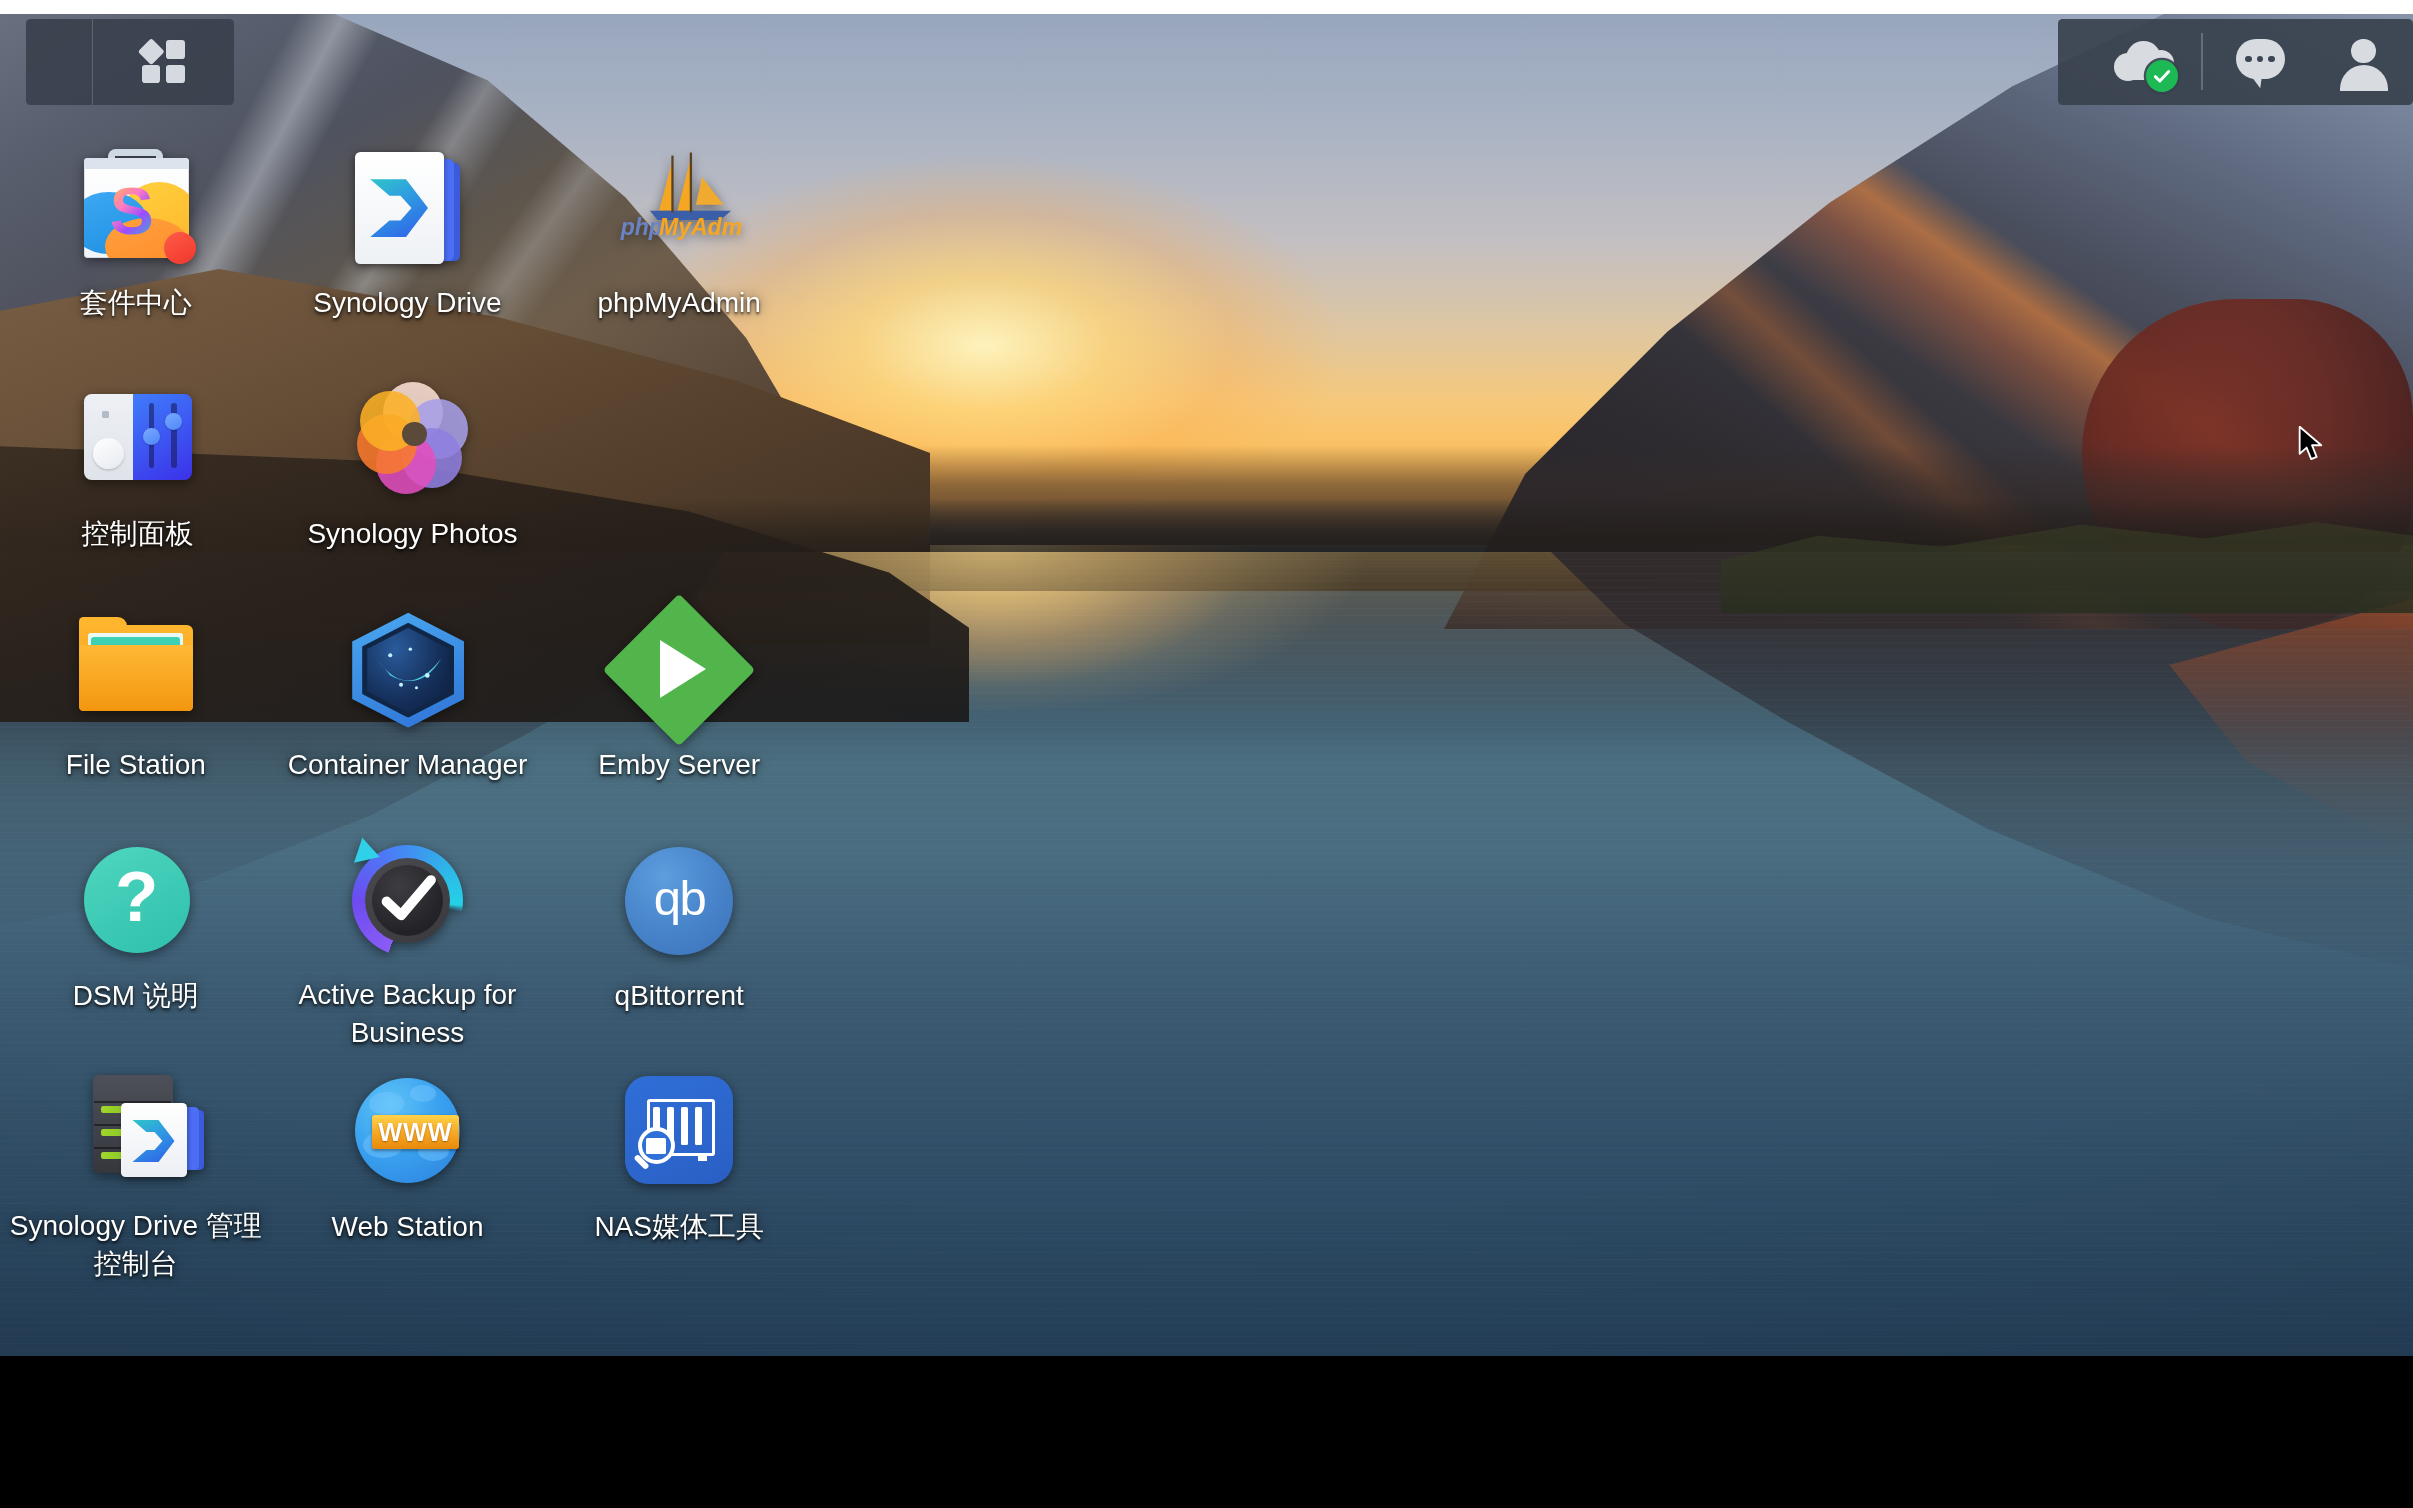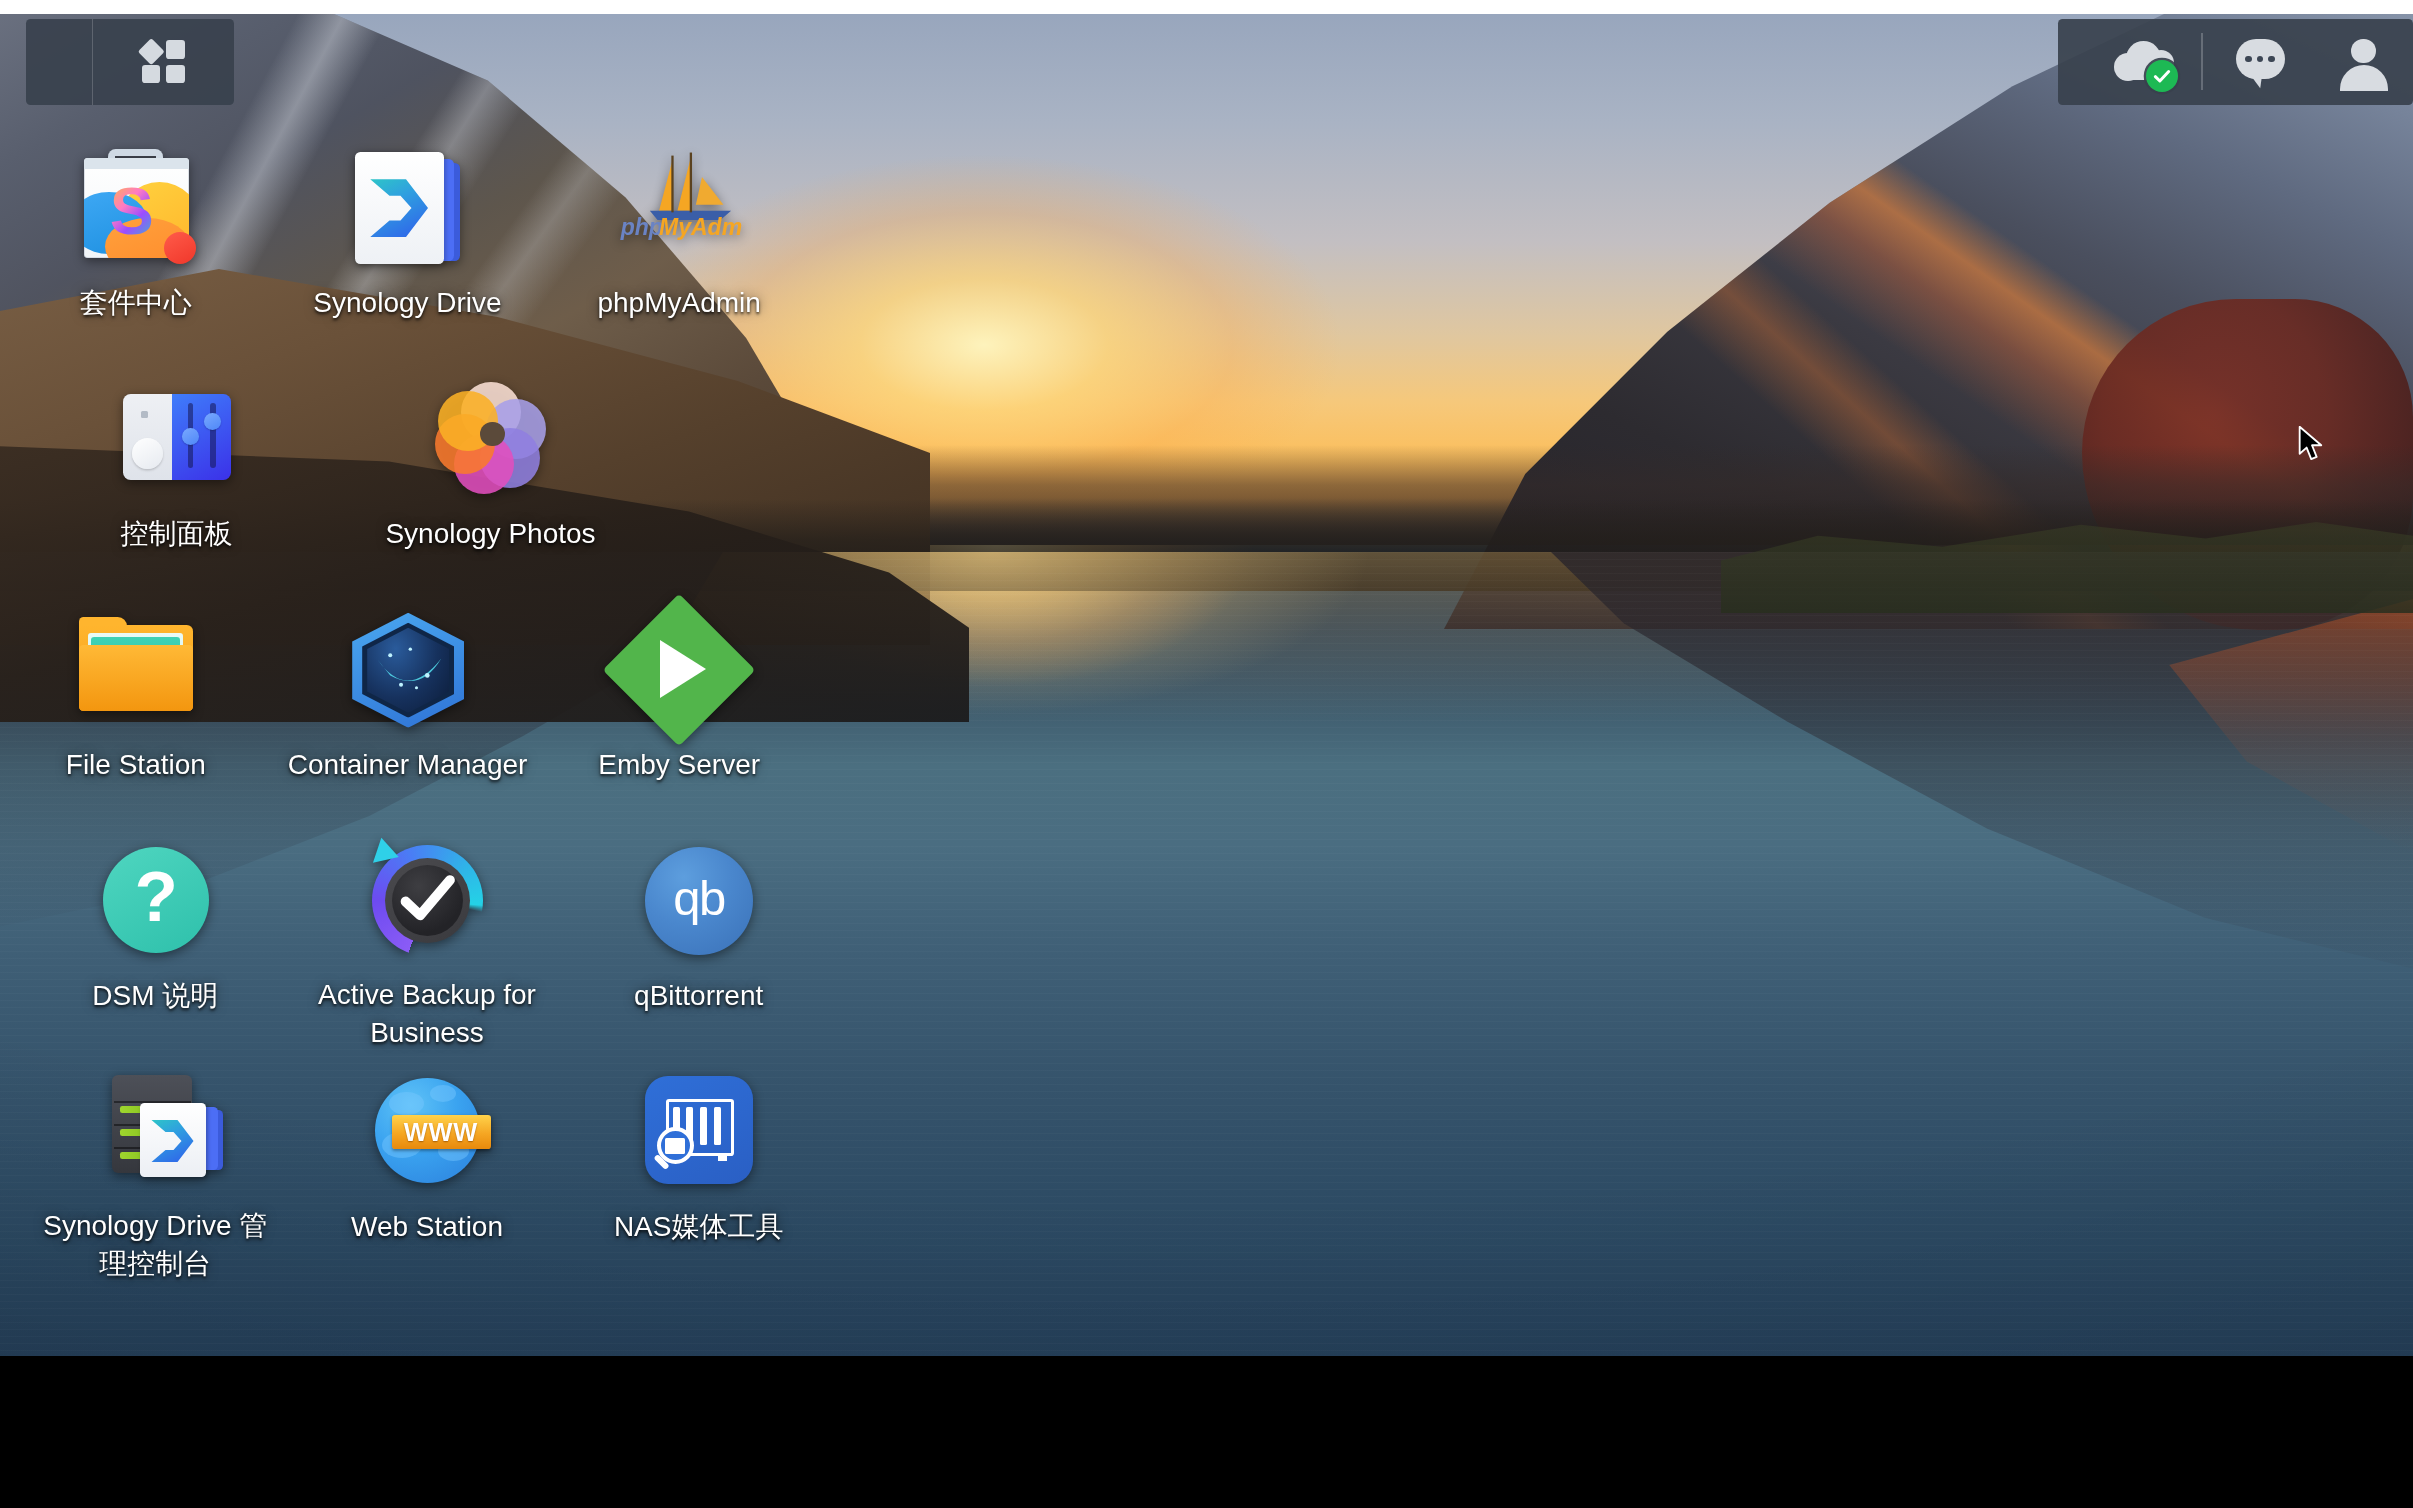--- a/index.html
+++ b/index.html
@@ -270,21 +270,21 @@
     margin-top: 12.3px;
     max-width: 254px;
     text-align: center;
     color: #ffffff;
     font-size: 28px;
     line-height: 1.38;
     text-shadow: 0 1.5px 3.1px rgba(0,0,0,0.85), 0 0 10.8px rgba(0,0,0,0.55);
     word-wrap: break-word;
   }
   .row-h-1 .desk-icon { height: 231px; }
-  .row-h-2 .desk-icon { height: 231px; margin-left: 39px; }
+  .row-h-2 .desk-icon { height: 231px; }
 
   
 
   
   .pkg-bag {
     position:absolute; left: 12.3px; top: 15.4px; width: 105px; height: 100px;
     background: linear-gradient(to bottom, #ffffff, #f2f5f8);
     border-radius: 3.8px; overflow: hidden;
     box-shadow: inset 0 0 0 0.8px rgba(170,180,195,0.5);
   }
@@ -443,21 +443,21 @@
   .sdac-card { position:absolute; border-radius: 4.6px;}
   .sdac-b2 { left: 80px; top: 35px; width: 48px; height: 60px; background:#3b5bdb;}
   .sdac-b1 { left: 75px; top: 32px; width: 48px; height: 63px; background:#4c6ef5;}
   .sdac-f  { left: 45px; top: 28px; width: 66px; height: 74px;
              background: linear-gradient(to bottom,#ffffff,#eceff4); box-shadow: 1.5px 1.5px 3.8px rgba(0,0,0,.25);}
 
   
   .ws-globe { position:absolute; left: 12.3px; top: 10.8px; width: 105px; height: 105px; border-radius:50%;
               background: radial-gradient(circle at 34% 26%, #5fc3f7 0%, #3aa3f0 45%, #2b7fdc 100%); overflow:hidden;}
   .ws-land { position:absolute; background: rgba(120,200,255,0.45); border-radius: 50%;}
-  .ws-banner { position:absolute; left: 29px; top: 48px; width: 99px; height: 34px; border-radius: 3.1px;
+  .ws-banner { position:absolute; left: 29px; top: 48px; width: 87px; height: 34px; border-radius: 3.1px;
                background: linear-gradient(to bottom, #ffd24a 0%, #f5a623 55%, #e8890c 100%);
                display:flex; align-items:center; justify-content:center;
                box-shadow: 0 1.5px 3.1px rgba(0,0,0,.35); }
   .ws-banner span { color:#ffffff; font-size: 25.4px; font-weight: bold; letter-spacing: 0.8px;
                     text-shadow: 0 0.8px 1.5px rgba(150,80,0,.8); }
 
   
   .nmt { position:absolute; left: 10.8px; top: 9.2px; width: 108px; height: 108px; border-radius: 23px;
          background: linear-gradient(150deg,#2f6fd8,#2a5fc4); }
   .nmt-box { position:absolute; left: 21.5px; top: 23px; width: 68px; height: 57px;

